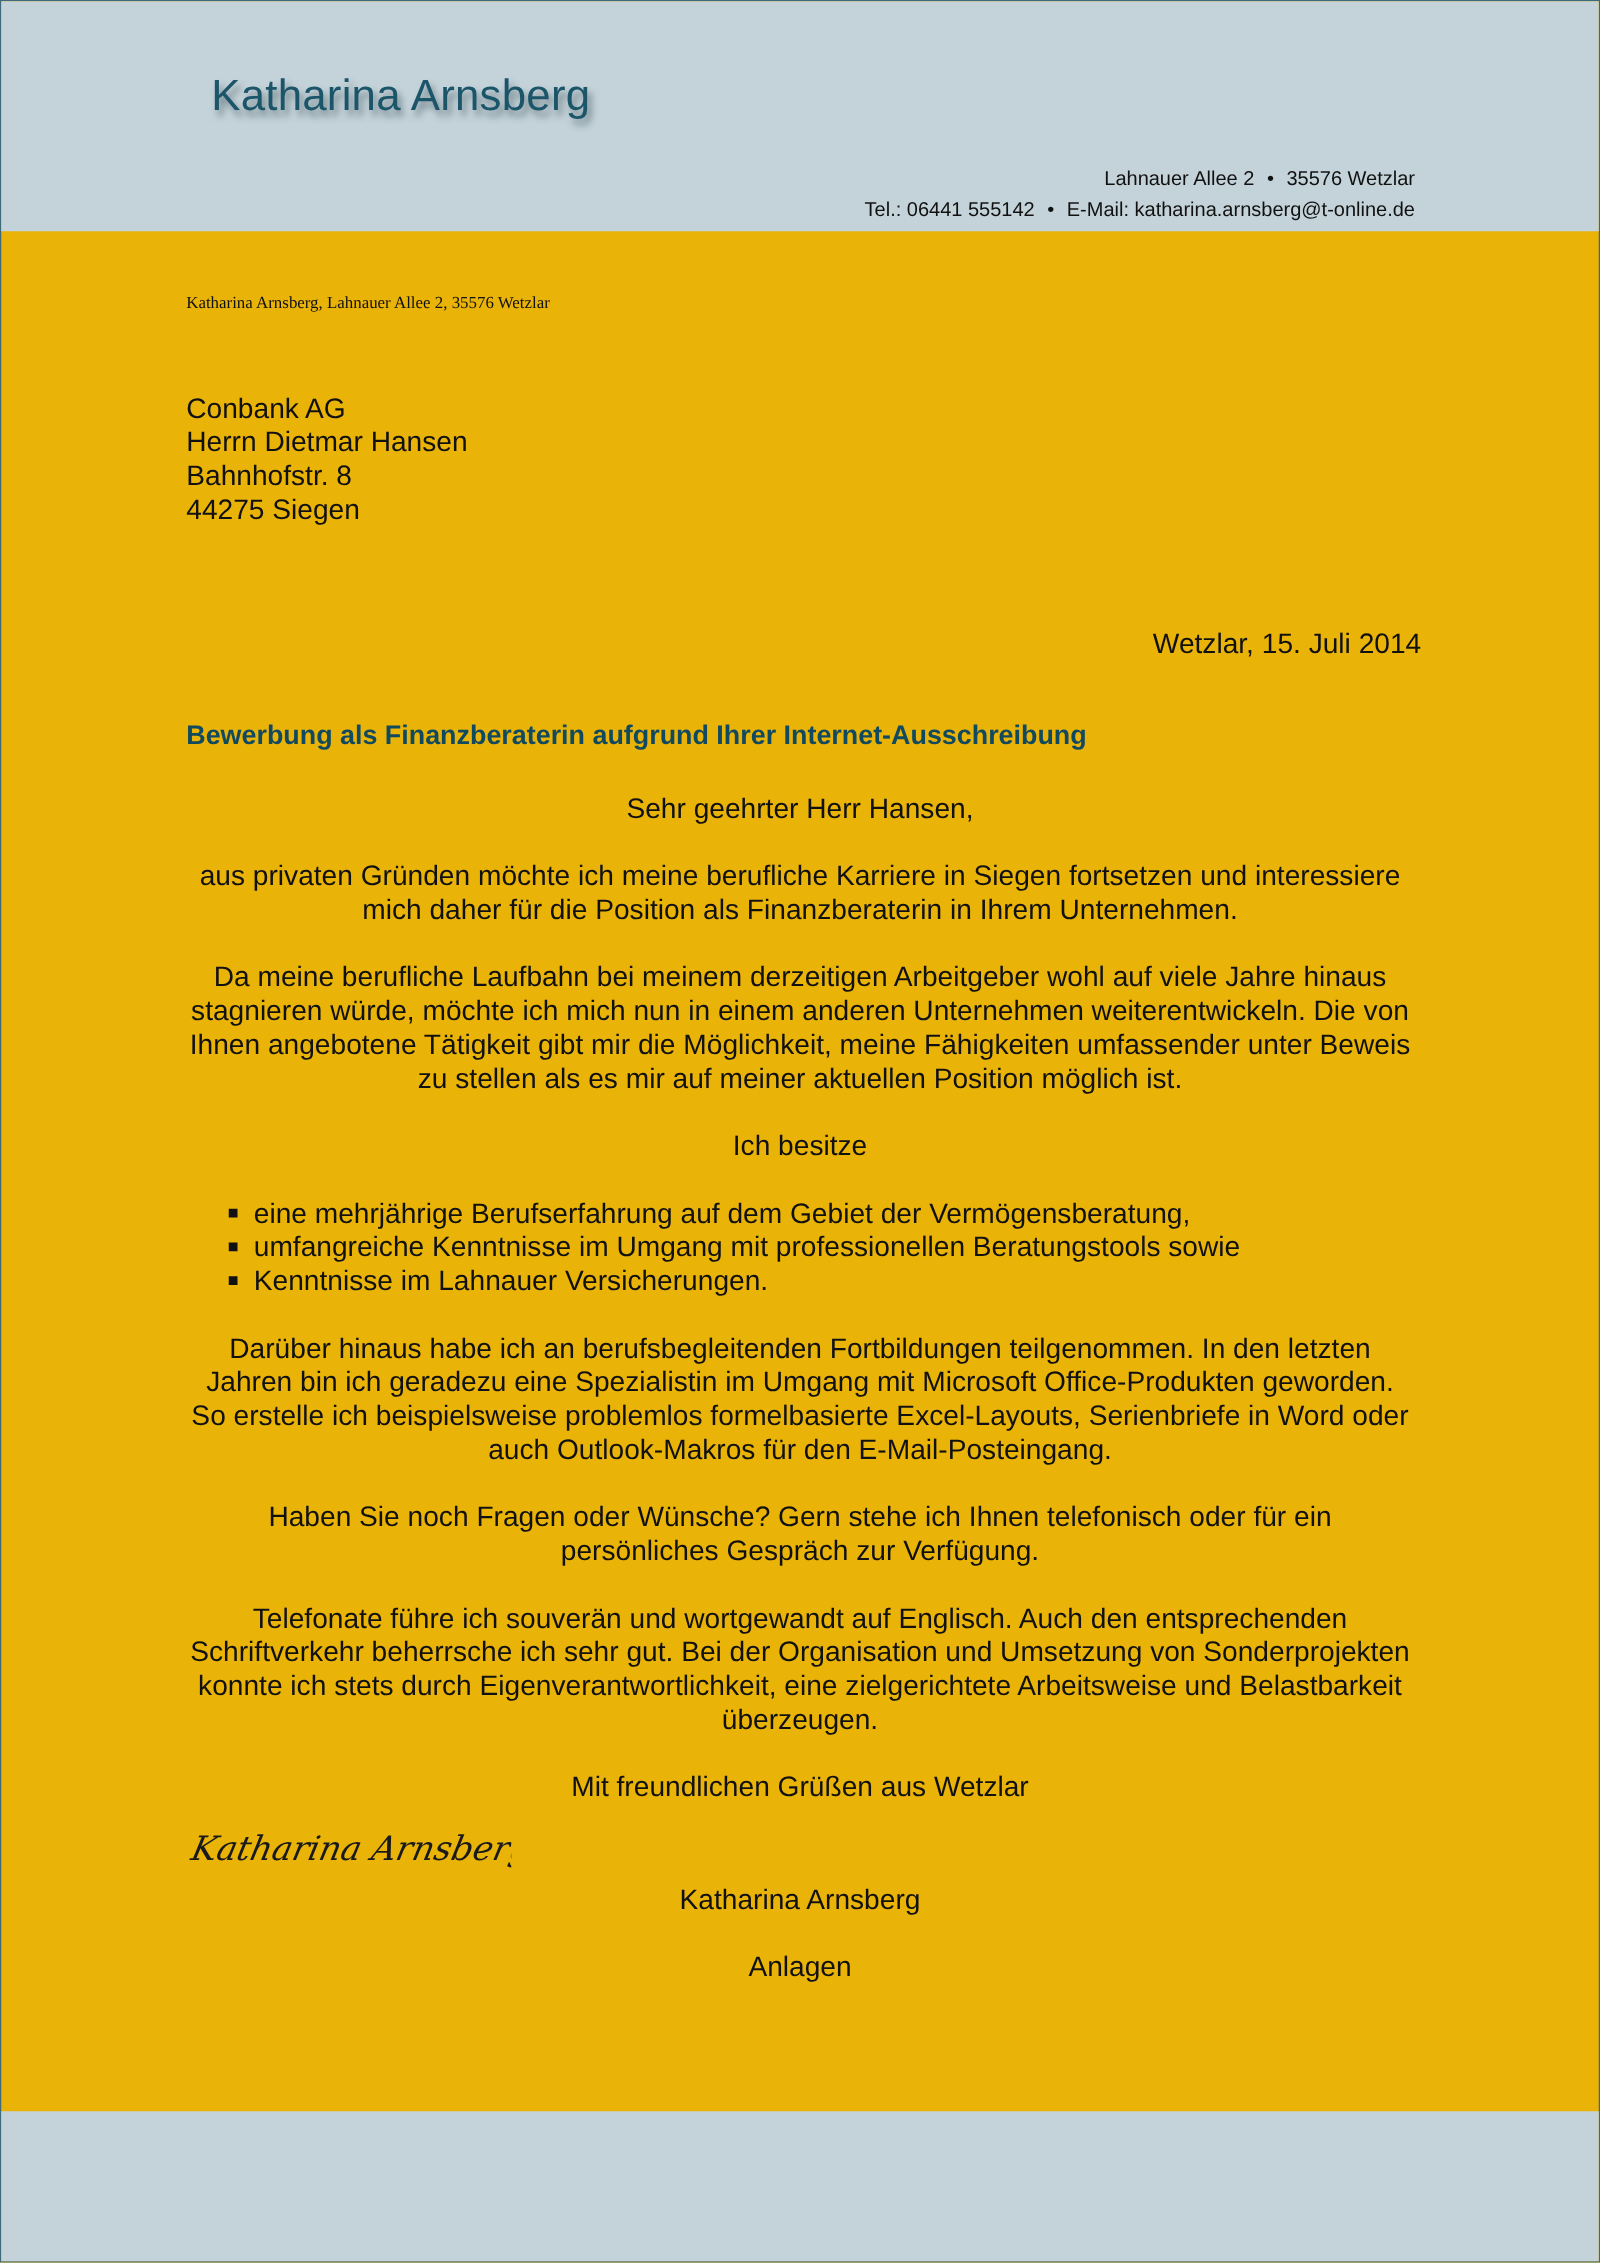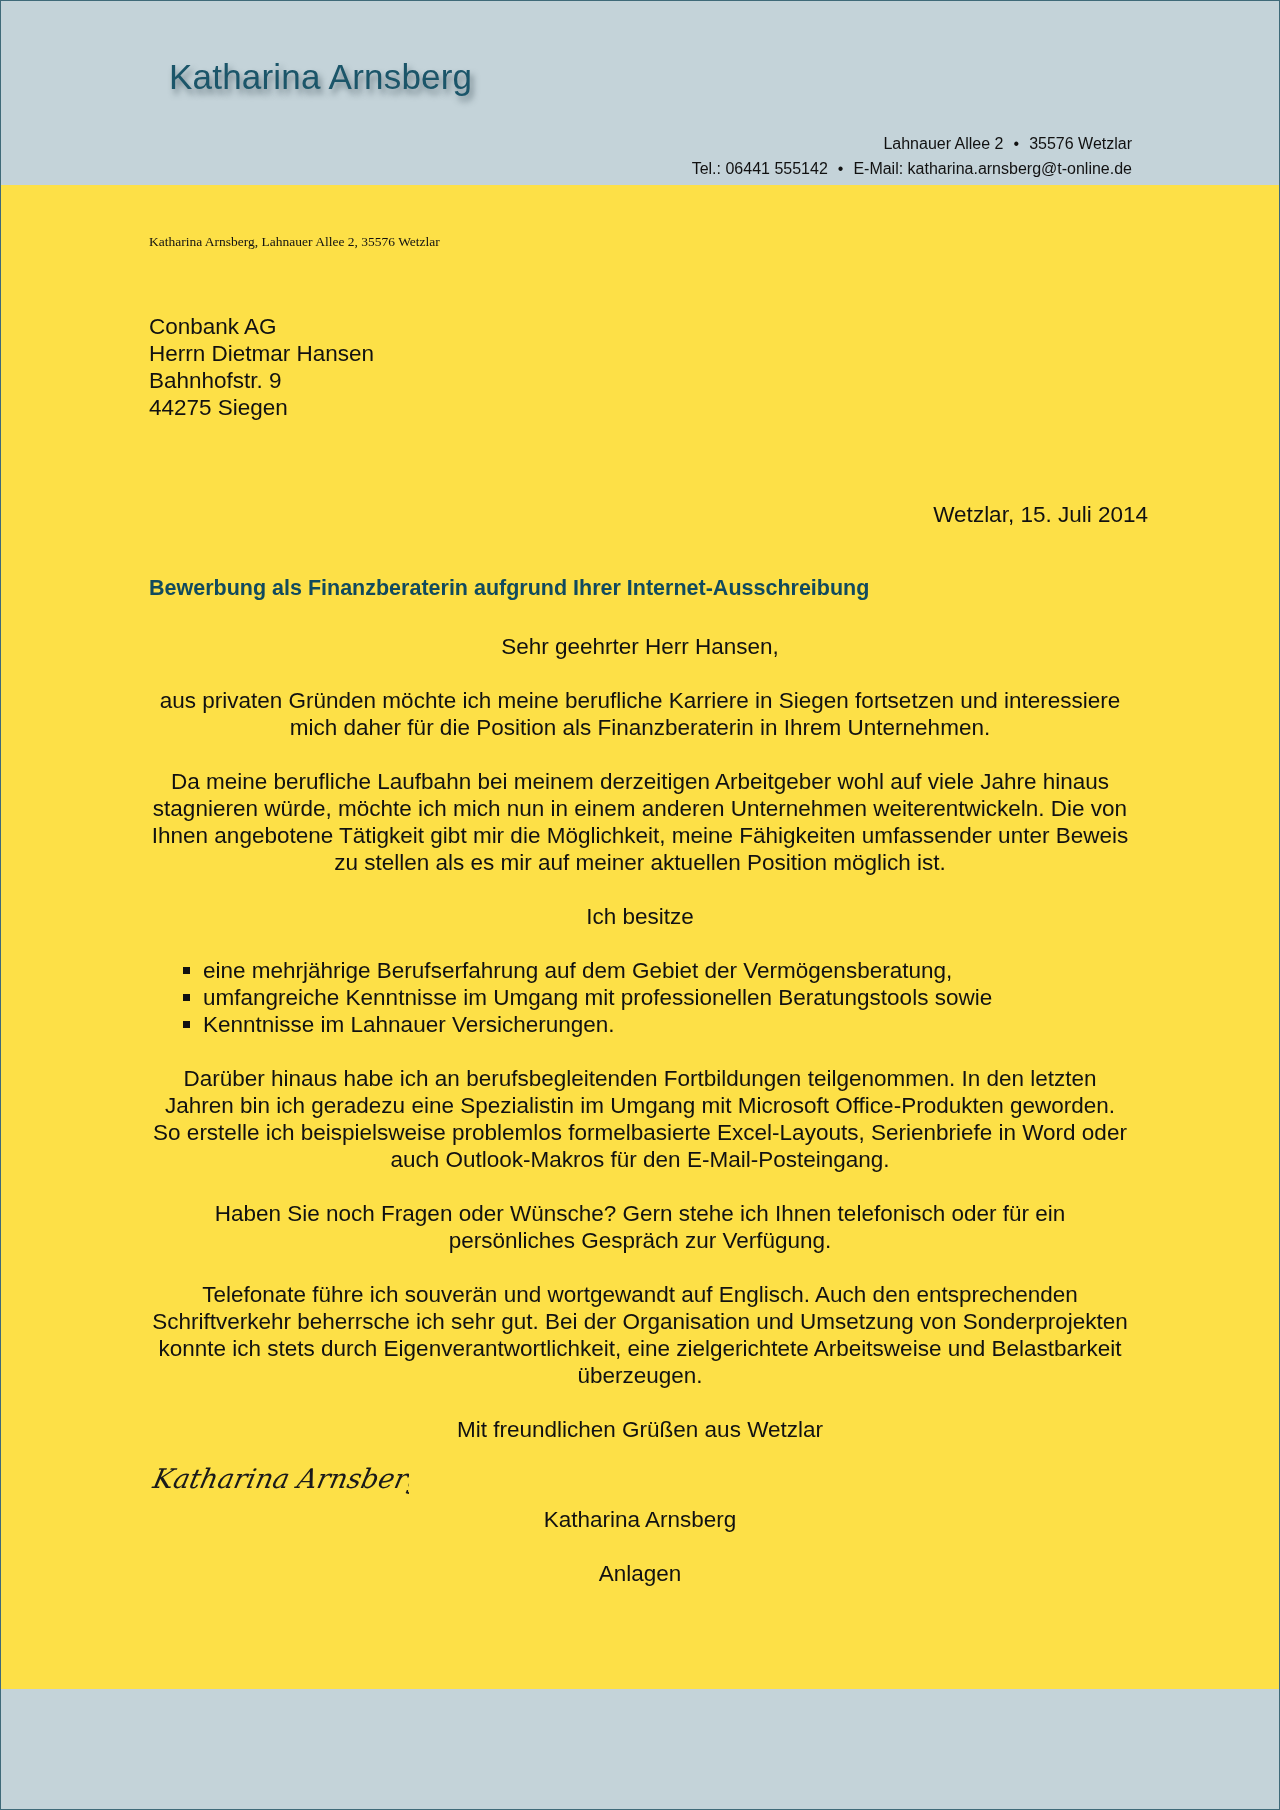--- a/index.html
+++ b/index.html
@@ -2,21 +2,21 @@
 <html><head>
   <meta charset="utf-8">
   <style>
     html, body { margin: 0; padding: 0; background: #ffffff; }
     body {
       width: 1280px; height: 1810px; position: relative; overflow: hidden;
       font-family: "Liberation Sans", sans-serif; color: #111111;
     }
     .page {
       position: absolute; left: 0; top: 0; width: 1278px; height: 1808px;
-      border: 1px solid #3f6a79; background: #fde047;
+      border: 1px solid #3f6a79; background: #eab308;
     }
     .header-band {
       position: absolute; left: 0; top: 0; width: 1278px; height: 184px;
       background: #c4d3d9;
     }
     .footer-band {
       position: absolute; left: 0; top: 1688px; width: 1278px; height: 120px;
       background: #c4d3d9;
     }
     .brand-name {
@@ -30,21 +30,21 @@
       font-size: 16px; line-height: 25px; color: #111;
     }
     .contact .sep { display: inline-block; margin: 0 10px; }
     .sender-line {
       position: absolute; left: 148px; top: 233px; font-size: 13.5px; color: #111; font-family: Liberation Serif, serif;
     }
     .recipient {
       position: absolute; left: 148px; top: 312px; font-size: 22.5px; line-height: 27px;
     }
     .date {
-      position: absolute; right: 131px; top: 501px; font-size: 22.5px;
+      position: absolute; right: 142px; top: 501px; font-size: 22.5px;
     }
     .subject {
       position: absolute; left: 148px; top: 575px; font-size: 21.5px; font-weight: bold; color: #114a5e;
     }
     .body {
       position: absolute; left: 148px; top: 632px; width: 982px;
       font-size: 22.5px; line-height: 27px;
     }
     .body p { margin: 0 0 27px 0; text-align: center; }
     .body .salutation { margin-bottom: 27px; }
@@ -73,21 +73,21 @@
         <span>Tel.: 06441 555142</span><span class="sep">•</span><span>E-Mail: katharina.arnsberg@t-online.de</span>
       </div>
     </div>
   </div>
 
   <div class="sender-line">Katharina Arnsberg, Lahnauer Allee 2, 35576 Wetzlar</div>
 
   <div class="recipient">
     <div>Conbank AG</div>
     <div>Herrn Dietmar Hansen</div>
-    <div>Bahnhofstr. 9</div>
+    <div>Bahnhofstr. 8</div>
     <div>44275 Siegen</div>
   </div>
 
   <div class="date">Wetzlar, 15. Juli 2014</div>
 
   <div class="subject">Bewerbung als Finanzberaterin aufgrund Ihrer Internet-Ausschreibung</div>
 
   <div class="body">
     <p class="salutation">Sehr geehrter Herr Hansen,</p>
     <p>aus privaten Gründen möchte ich meine berufliche Karriere in Siegen fortsetzen und interes­siere mich daher für die Position als Finanzberaterin in Ihrem Unternehmen.</p>

